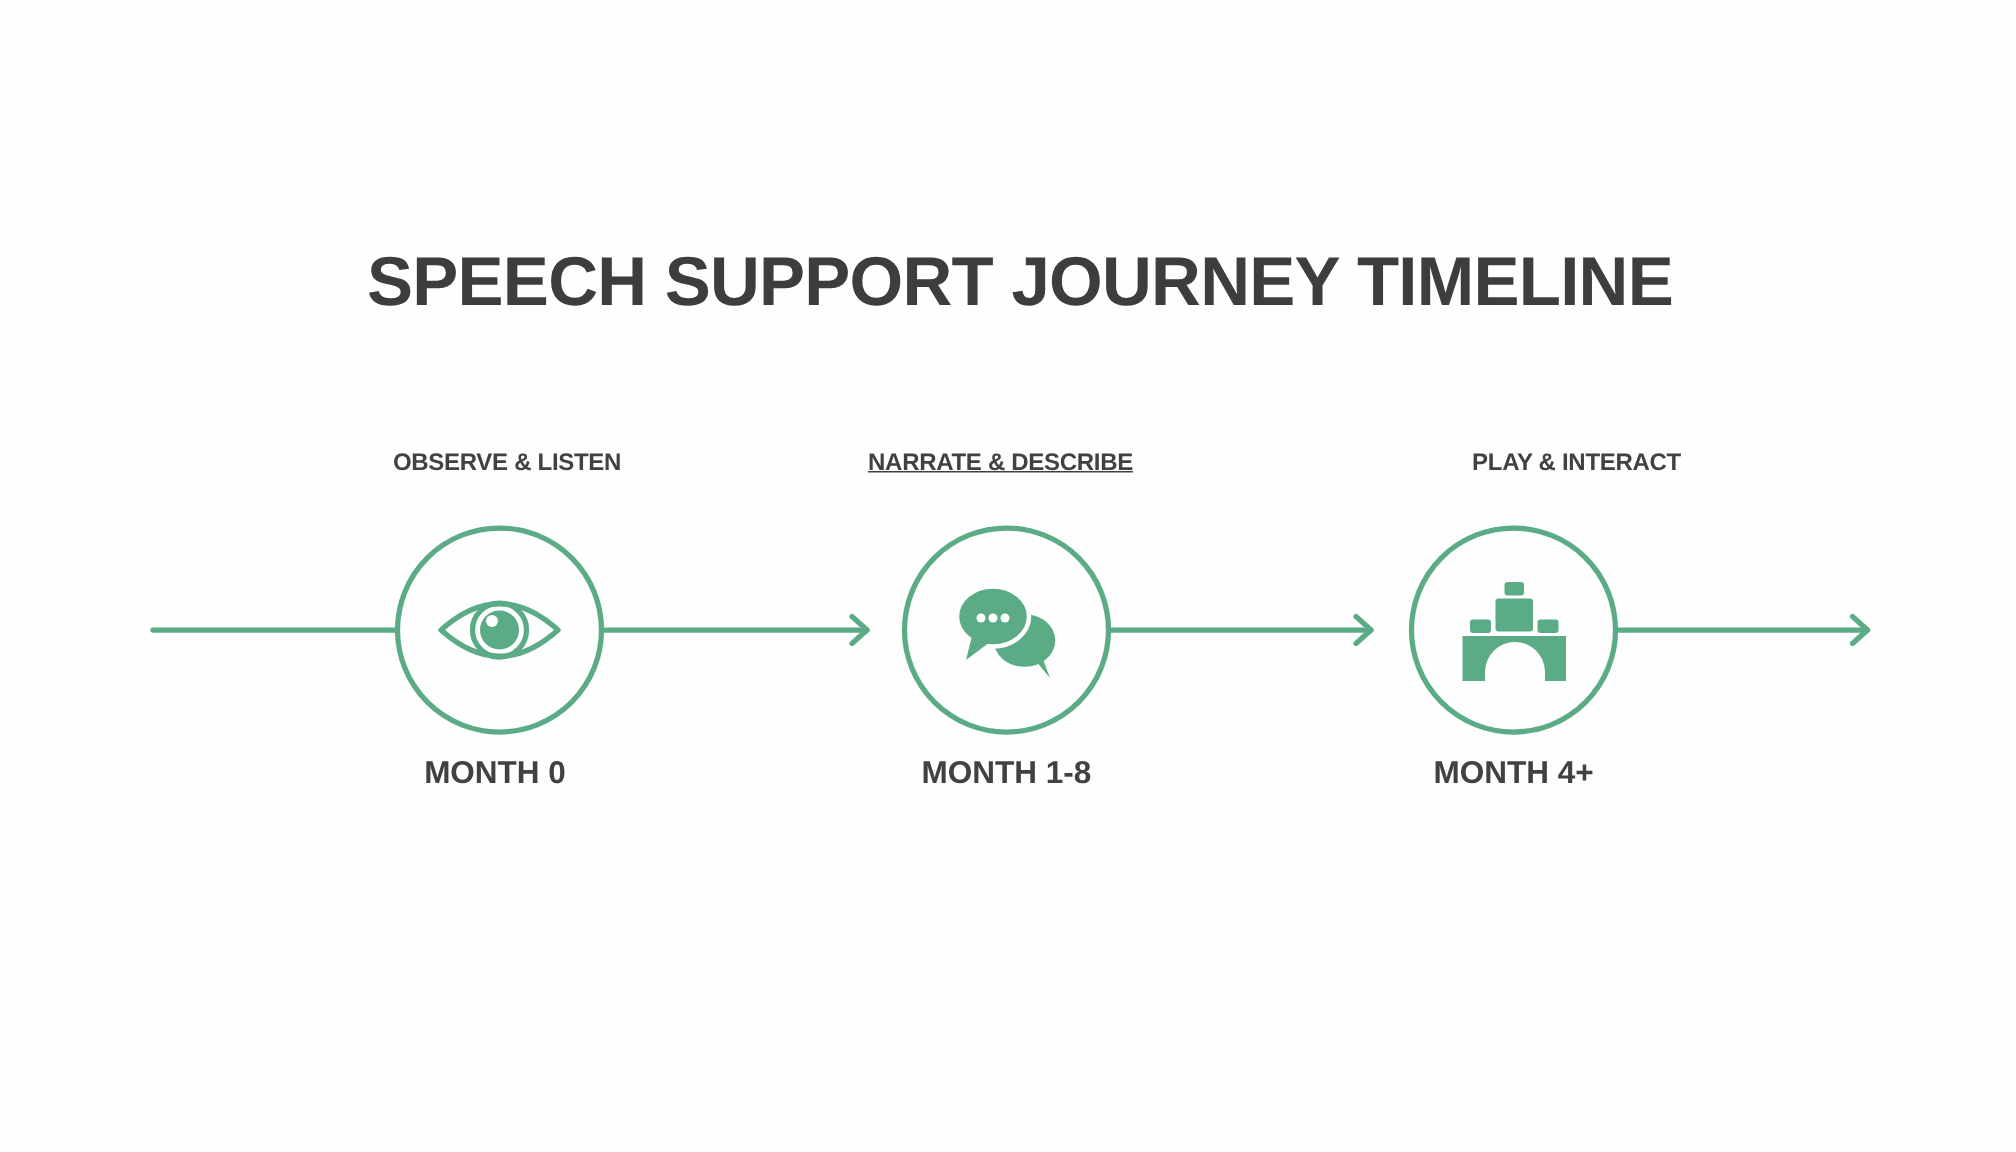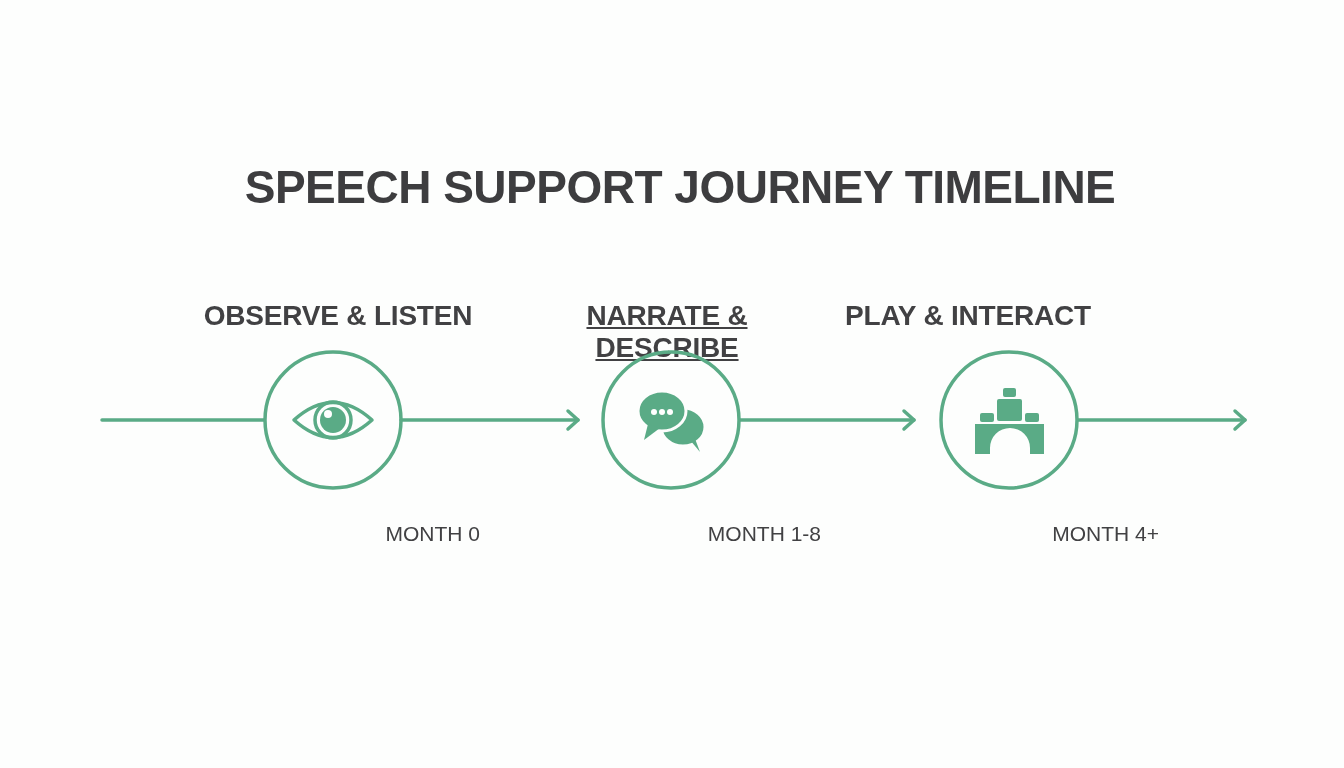--- a/index.html
+++ b/index.html
@@ -6,36 +6,36 @@
   body {
     width: 1344px; height: 768px; background: #fdfefd; position: relative; overflow: hidden;
     font-family: "Liberation Sans", sans-serif; color: #3d3d3f;
   }
   .title {
     position: absolute; left: 0; right: 0; top: 160px; text-align: center;
     font-size: 46px; font-weight: bold; letter-spacing: -0.5px; color: #3d3d3f; margin-left: 16px;
   }
   .stage-label {
     position: absolute; top: 300px; width: 300px; text-align: center;
-    font-size: 28px; font-weight: bold; color: #414143; letter-spacing: -0.2px;
+    font-size: 16px; font-weight: bold; color: #414143; letter-spacing: -0.2px;
   }
   .month-label {
-    position: absolute; top: 522px; width: 300px; text-align: right;
-    font-size: 21px; font-weight: normal; color: #414143;
+    position: absolute; top: 504px; width: 300px; text-align: center;
+    font-size: 21px; font-weight: bold; color: #414143;
   }
   svg.timeline { position: absolute; left: 0; top: 0; }
 </style>
 </head>
 <body>
 
 <div class="title">SPEECH SUPPORT JOURNEY TIMELINE</div>
 
 <div class="stage-label" style="left:188px;">OBSERVE &amp; LISTEN</div>
 <div class="stage-label" style="left:517px;text-decoration:underline;">NARRATE &amp; DESCRIBE</div>
-<div class="stage-label" style="left:818px;">PLAY &amp; INTERACT</div>
+<div class="stage-label" style="left:901px;">PLAY &amp; INTERACT</div>
 
 <svg class="timeline" width="1344" height="768">
   <g stroke="#5aab86" stroke-width="3.5" fill="none" stroke-linecap="round" stroke-linejoin="round">
 
     <line x1="102" y1="420" x2="264" y2="420"></line>
     <line x1="401" y1="420" x2="578" y2="420"></line>
     <polyline points="568,411 578,420 568,429"></polyline>
     <line x1="740" y1="420" x2="914" y2="420"></line>
     <polyline points="904,411 914,420 904,429"></polyline>
     <line x1="1078" y1="420" x2="1245" y2="420"></line>

